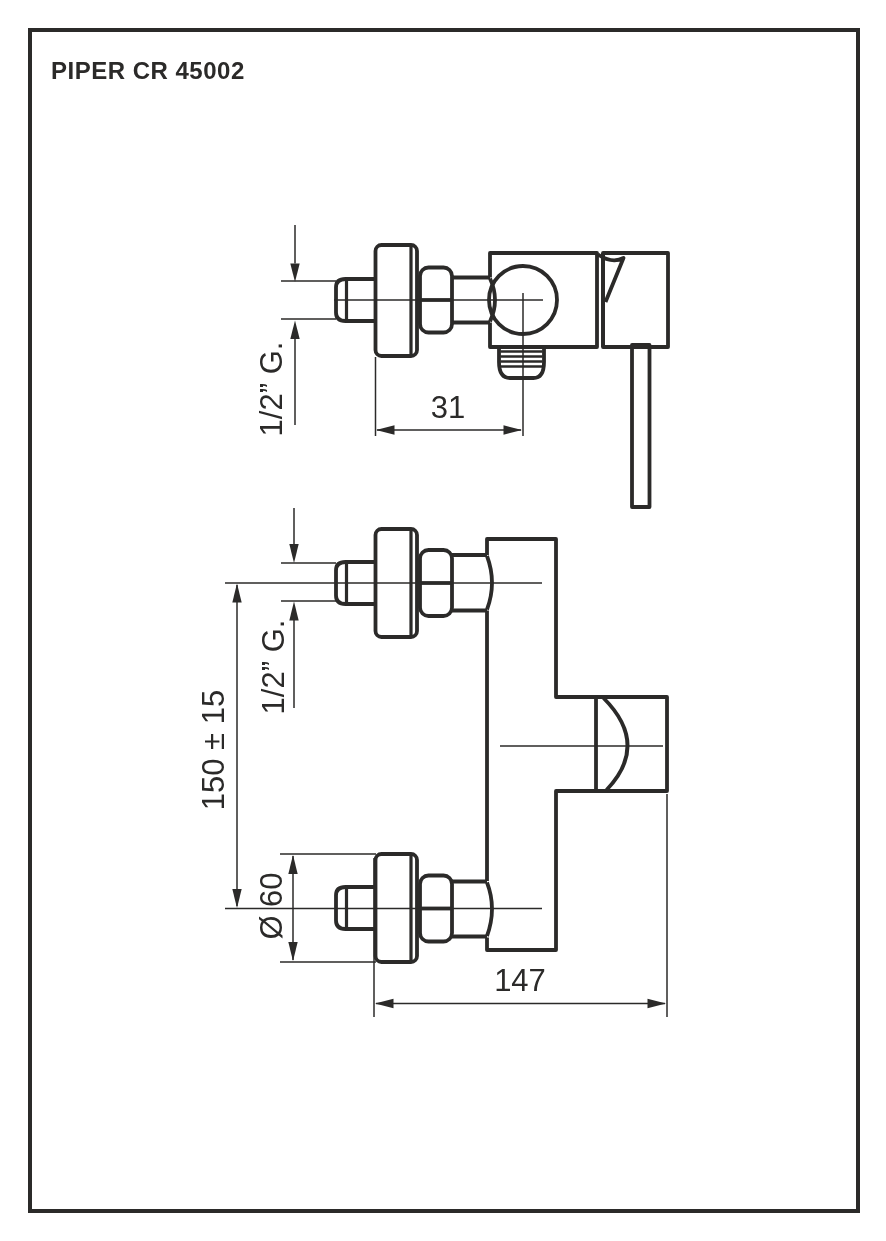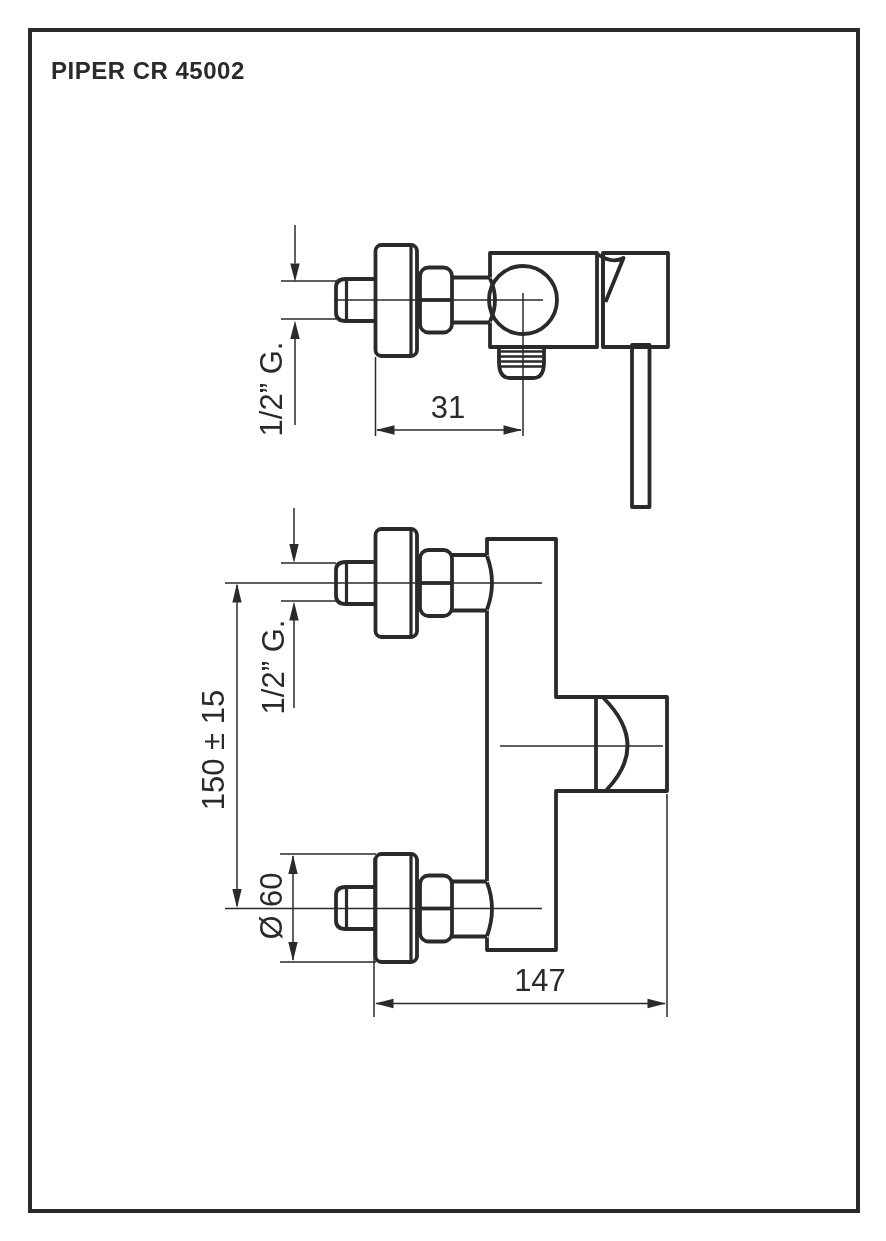--- a/index.html
+++ b/index.html
@@ -162,15 +162,15 @@
   <div class="lbl rot" style="left:271px; top:389px;">1/2” G.</div>
 
   <div class="lbl" style="left:448px; top:407px;">31</div>
 
   <div class="lbl rot" style="left:273px; top:667px;">1/2” G.</div>
 
   <div class="lbl rot" style="left:213px; top:750px;">150 ± 15</div>
 
   <div class="lbl rot" style="left:271px; top:906px;">Ø 60</div>
 
-  <div class="lbl" style="left:520px; top:980px;margin-left:20px;">147</div>
+  <div class="lbl" style="left:520px; top:980px;">147</div>
 
 </div>
 
 </body></html>

